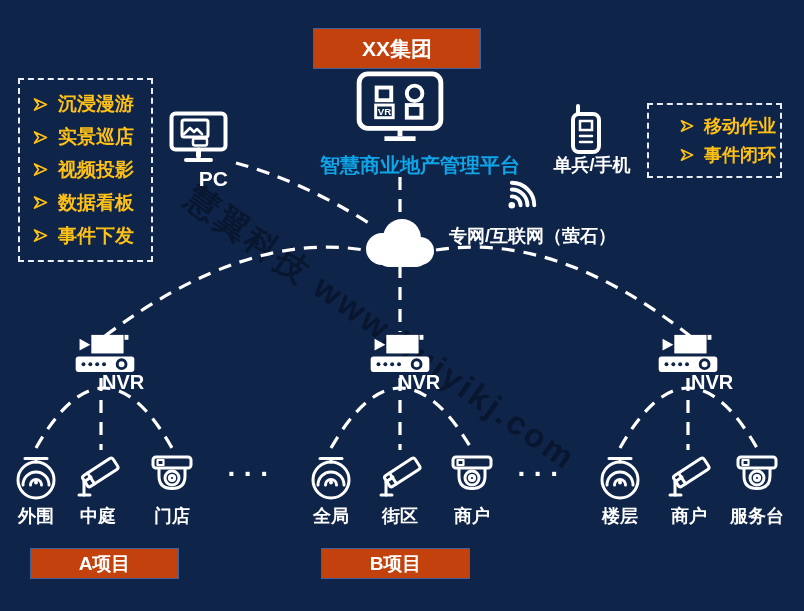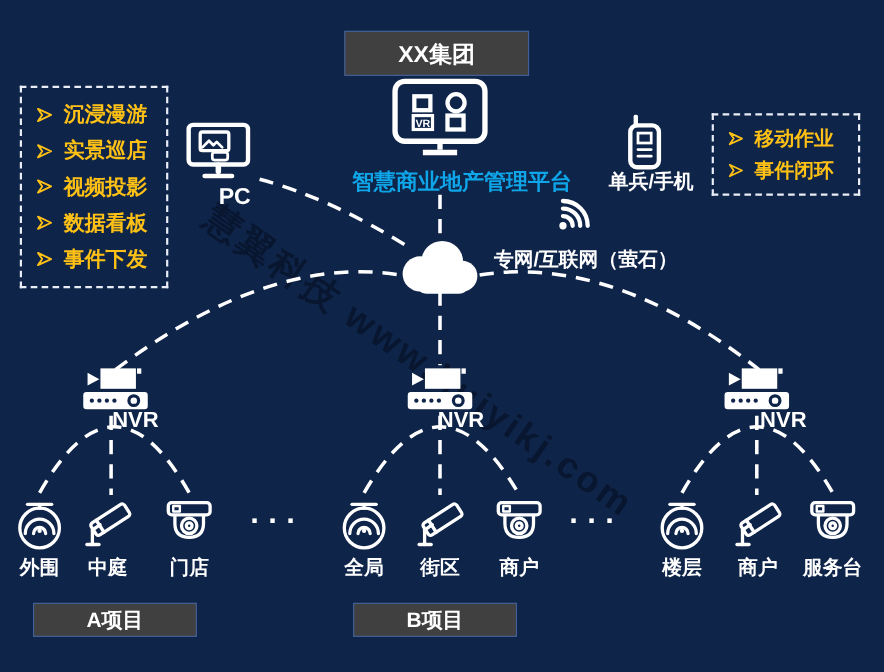--- a/index.html
+++ b/index.html
@@ -4,31 +4,31 @@
 <style>
   html,body{margin:0;padding:0;background:#0f2449;}
   .stage{position:relative;width:804px;height:611px;background:#0f2449;overflow:hidden;
          font-family:"Liberation Sans","DejaVu Sans",sans-serif;font-weight:bold;}
   .abs{position:absolute;}
   .lines{position:absolute;left:0;top:0;z-index:2;pointer-events:none;}
   .wm{position:absolute;left:202px;top:176px;z-index:1;white-space:nowrap;
       font-size:33px;letter-spacing:3px;color:rgba(2,9,22,0.5);
       transform:rotate(35deg);transform-origin:0 0;}
   .z3{z-index:3;}
-  .bluebox{background:#404040;border:1px solid #41619e;color:#ffffff;
+  .bluebox{background:#c2410c;border:1px solid #41619e;color:#ffffff;
            display:flex;align-items:center;justify-content:center;box-sizing:border-box;}
   .group-box{left:313px;top:28px;width:168px;height:41px;font-size:21px;}
   .proj-box{top:548px;width:149px;height:31px;font-size:19px;text-align:center;}
   .platform-icon{left:354px;top:71px;width:92px;height:72px;}
   .platform-title{left:280px;top:152px;width:240px;text-align:right;
                   color:#0ea5e9;font-size:20px;}
   .panel{border:2px dashed #e9eef6;box-sizing:border-box;display:flex;
          flex-direction:column;justify-content:space-around;}
   .panel-left{left:18px;top:78px;width:135px;height:184px;padding:8px 4px 8px 12px;}
-  .panel-right{left:647px;top:103px;width:135px;height:75px;padding:6px 4px 6px 12px;}
+  .panel-right{left:647px;top:103px;width:135px;height:75px;padding:6px 4px 6px 12px;align-items:flex-end;}
   .panel-item{display:flex;align-items:center;gap:9px;color:#ffc115;font-size:19px;}
   .panel-right .panel-item{font-size:18px;}
   .panel-item svg{flex:0 0 auto;}
   .pc-icon{left:169px;top:111px;width:59px;height:55px;}
   .pc-label{left:169px;top:167px;width:59px;text-align:right;color:#fff;font-size:21px;}
   .walkie-icon{left:568px;top:104px;width:37px;height:51px;}
   .mobile-label{left:538px;top:153px;width:108px;text-align:center;color:#fff;font-size:18px;}
   .wifi-icon{left:503px;top:171px;width:43px;height:43px;}
   .cloud-icon{left:357px;top:212px;width:86px;height:62px;}
   .network-label{left:449px;top:224px;color:#fff;font-size:18px;white-space:nowrap;}

